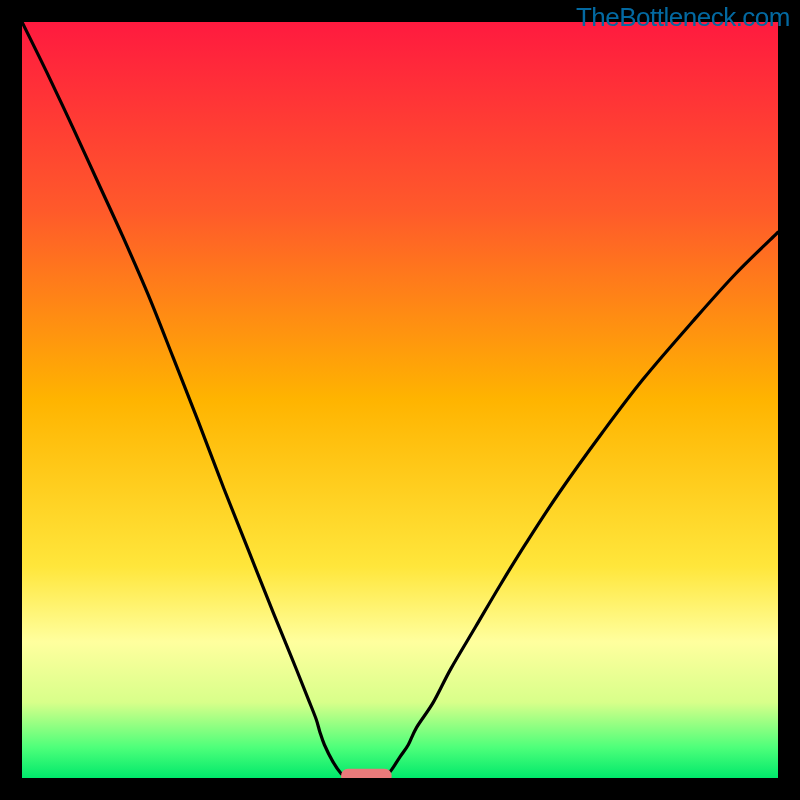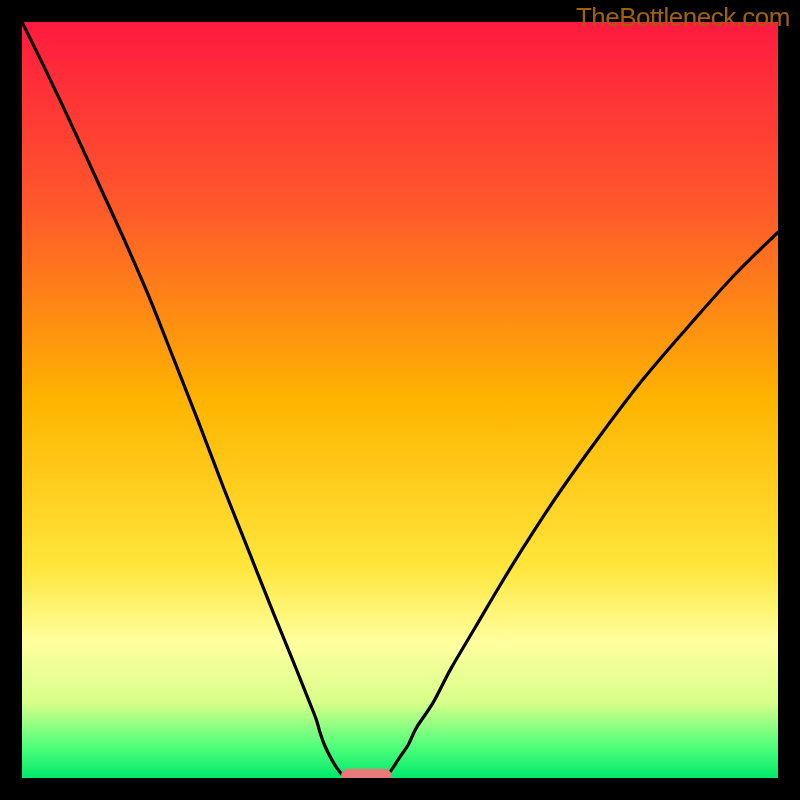--- a/index.html
+++ b/index.html
@@ -15,21 +15,21 @@
     left: 22px;
     top: 22px;
     width: 756px;
     height: 756px;
     overflow: hidden;
   }
   .watermark {
     position: absolute;
     top: 2px;
     right: 10px;
-    color: #a16207;
+    color: #0369a1;
     font-size: 26px;
     font-weight: 400;
     letter-spacing: -0.5px;
     z-index: 5;
   }
   svg { display: block; }
 </style>
 </head>
 <body>
 

